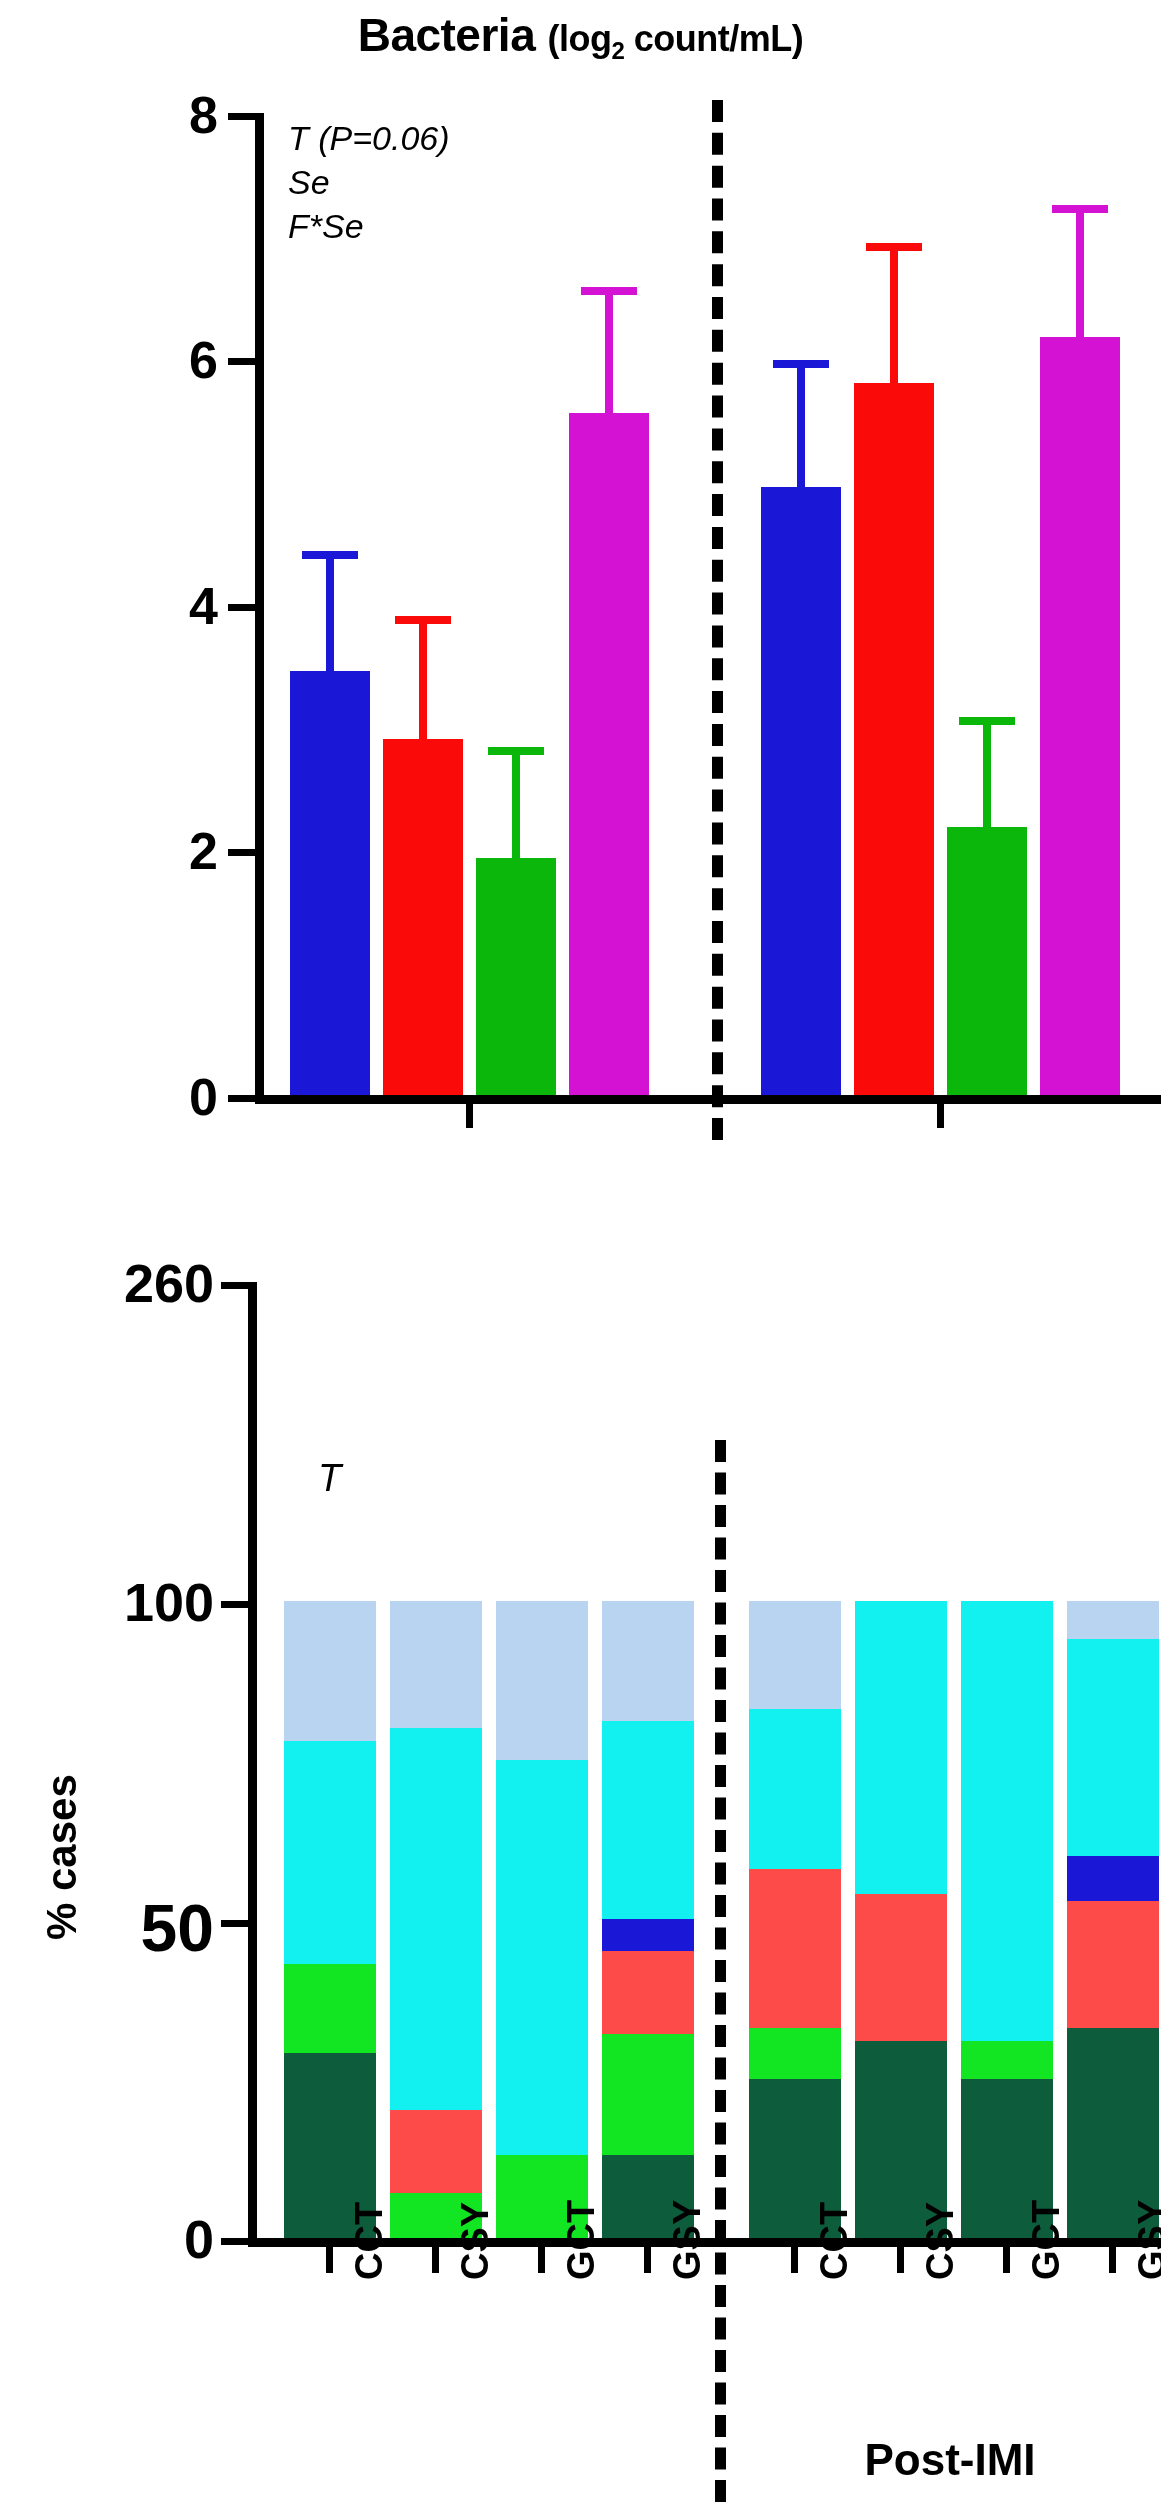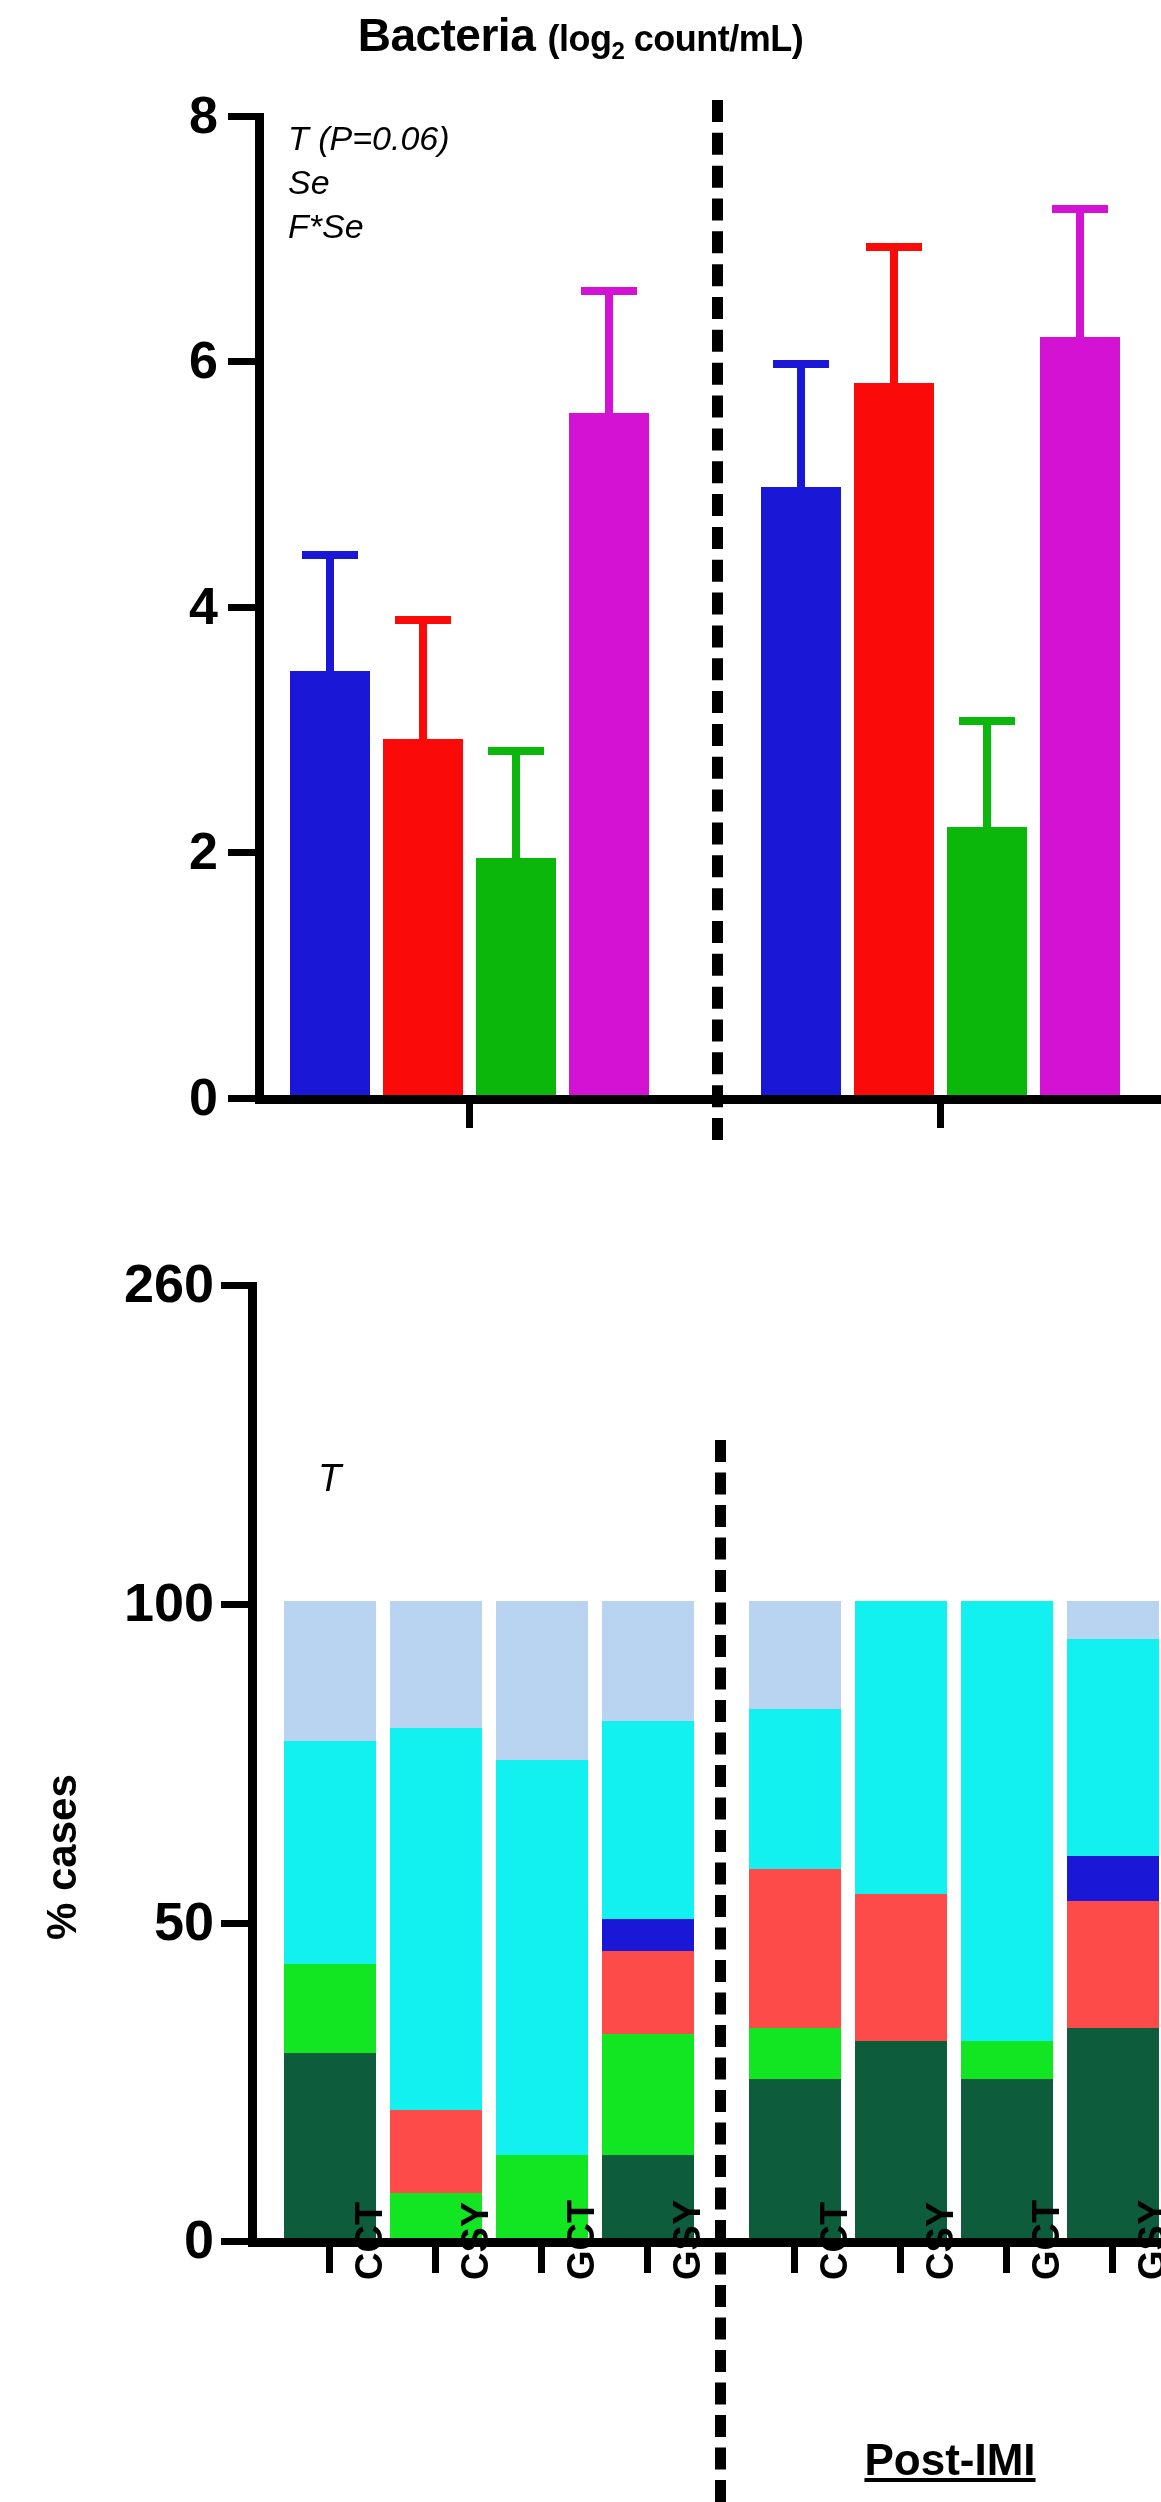--- a/index.html
+++ b/index.html
@@ -124,21 +124,21 @@
 
     <div class="axis-line" style="left:248px;top:998px;width:913px;height:9px;"></div>
 
     <div class="tick" style="left:221px;top:42px;width:30px;"></div>
     <div class="tick" style="left:221px;top:361px;width:30px;"></div>
     <div class="tick" style="left:221px;top:680px;width:30px;"></div>
     <div class="tick" style="left:221px;top:998px;width:30px;"></div>
 
     <div class="ticklabel" style="left:58px;top:12px;width:156px;font-size:54px;">260</div>
     <div class="ticklabel" style="left:58px;top:331px;width:156px;font-size:54px;">100</div>
-    <div class="ticklabel" style="left:58px;top:650px;width:156px;font-size:54px;">50</div>
+    <div class="ticklabel" style="left:58px;top:650px;width:156px;font-size:66px;">50</div>
     <div class="ticklabel" style="left:58px;top:968px;width:156px;font-size:54px;">0</div>
 
     <div class="ylab-rot" style="left:38px;top:700px;">% cases</div>
 
 
     <div class="annot" style="left:318px;top:218px;font-size:38px;">T</div>
 
     <div class="bar" style="left:284px;top:813px;width:92px;height:185px;background:#0d5c3c;"></div>
     <div class="bar" style="left:284px;top:724px;width:92px;height:89px;background:#12e622;"></div>
     <div class="bar" style="left:284px;top:501px;width:92px;height:223px;background:#12f0f0;"></div>
@@ -191,18 +191,18 @@
 
     <div class="xlab" style="left:348px;top:1040px;">CCT</div>
     <div class="xlab" style="left:454px;top:1040px;">CSY</div>
     <div class="xlab" style="left:560px;top:1040px;">GCT</div>
     <div class="xlab" style="left:666px;top:1040px;">GSY</div>
     <div class="xlab" style="left:813px;top:1040px;">CCT</div>
     <div class="xlab" style="left:919px;top:1040px;">CSY</div>
     <div class="xlab" style="left:1025px;top:1040px;">GCT</div>
     <div class="xlab" style="left:1131px;top:1040px;">GSY</div>
 
-    <div class="grouplab" style="left:790px;top:1195px;width:320px;text-decoration:underline;">Post-IMI</div>
+    <div class="grouplab" style="left:790px;top:1195px;width:320px;">Post-IMI</div>
 
     <div class="divider" style="left:715px;top:200px;height:1062px;"></div>
   </div>
 
 </div>
 
 </body></html>

